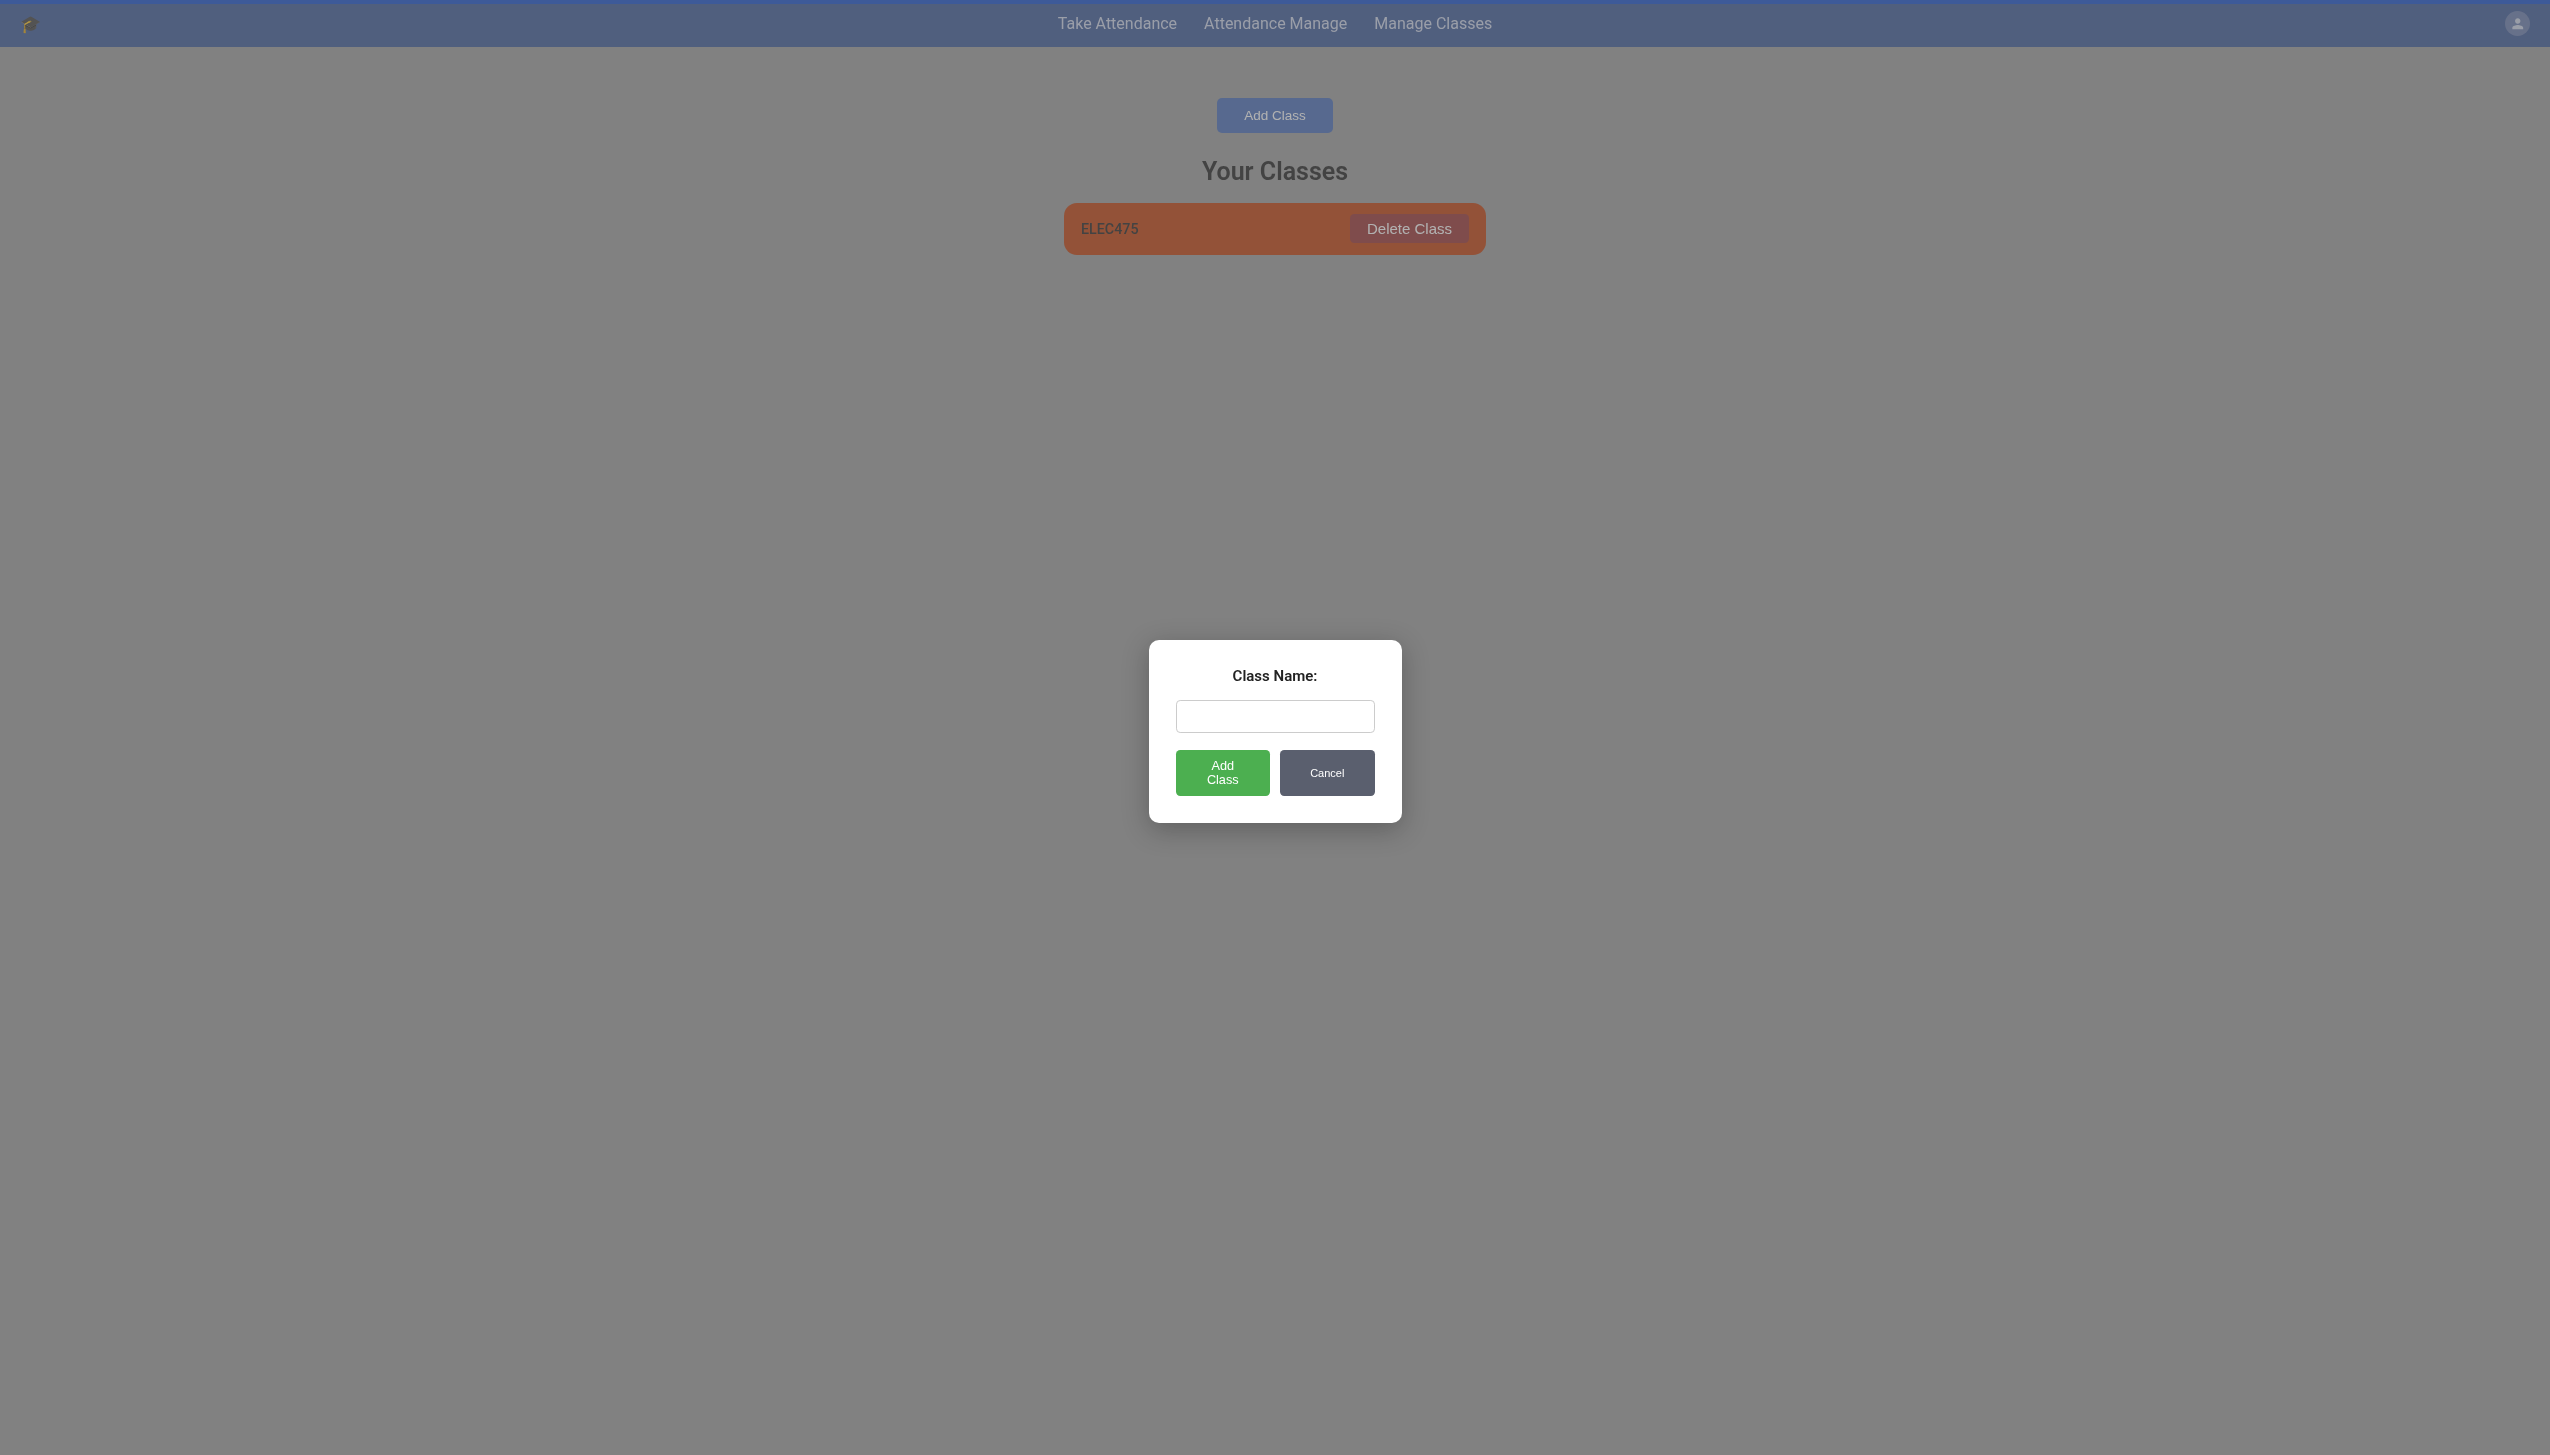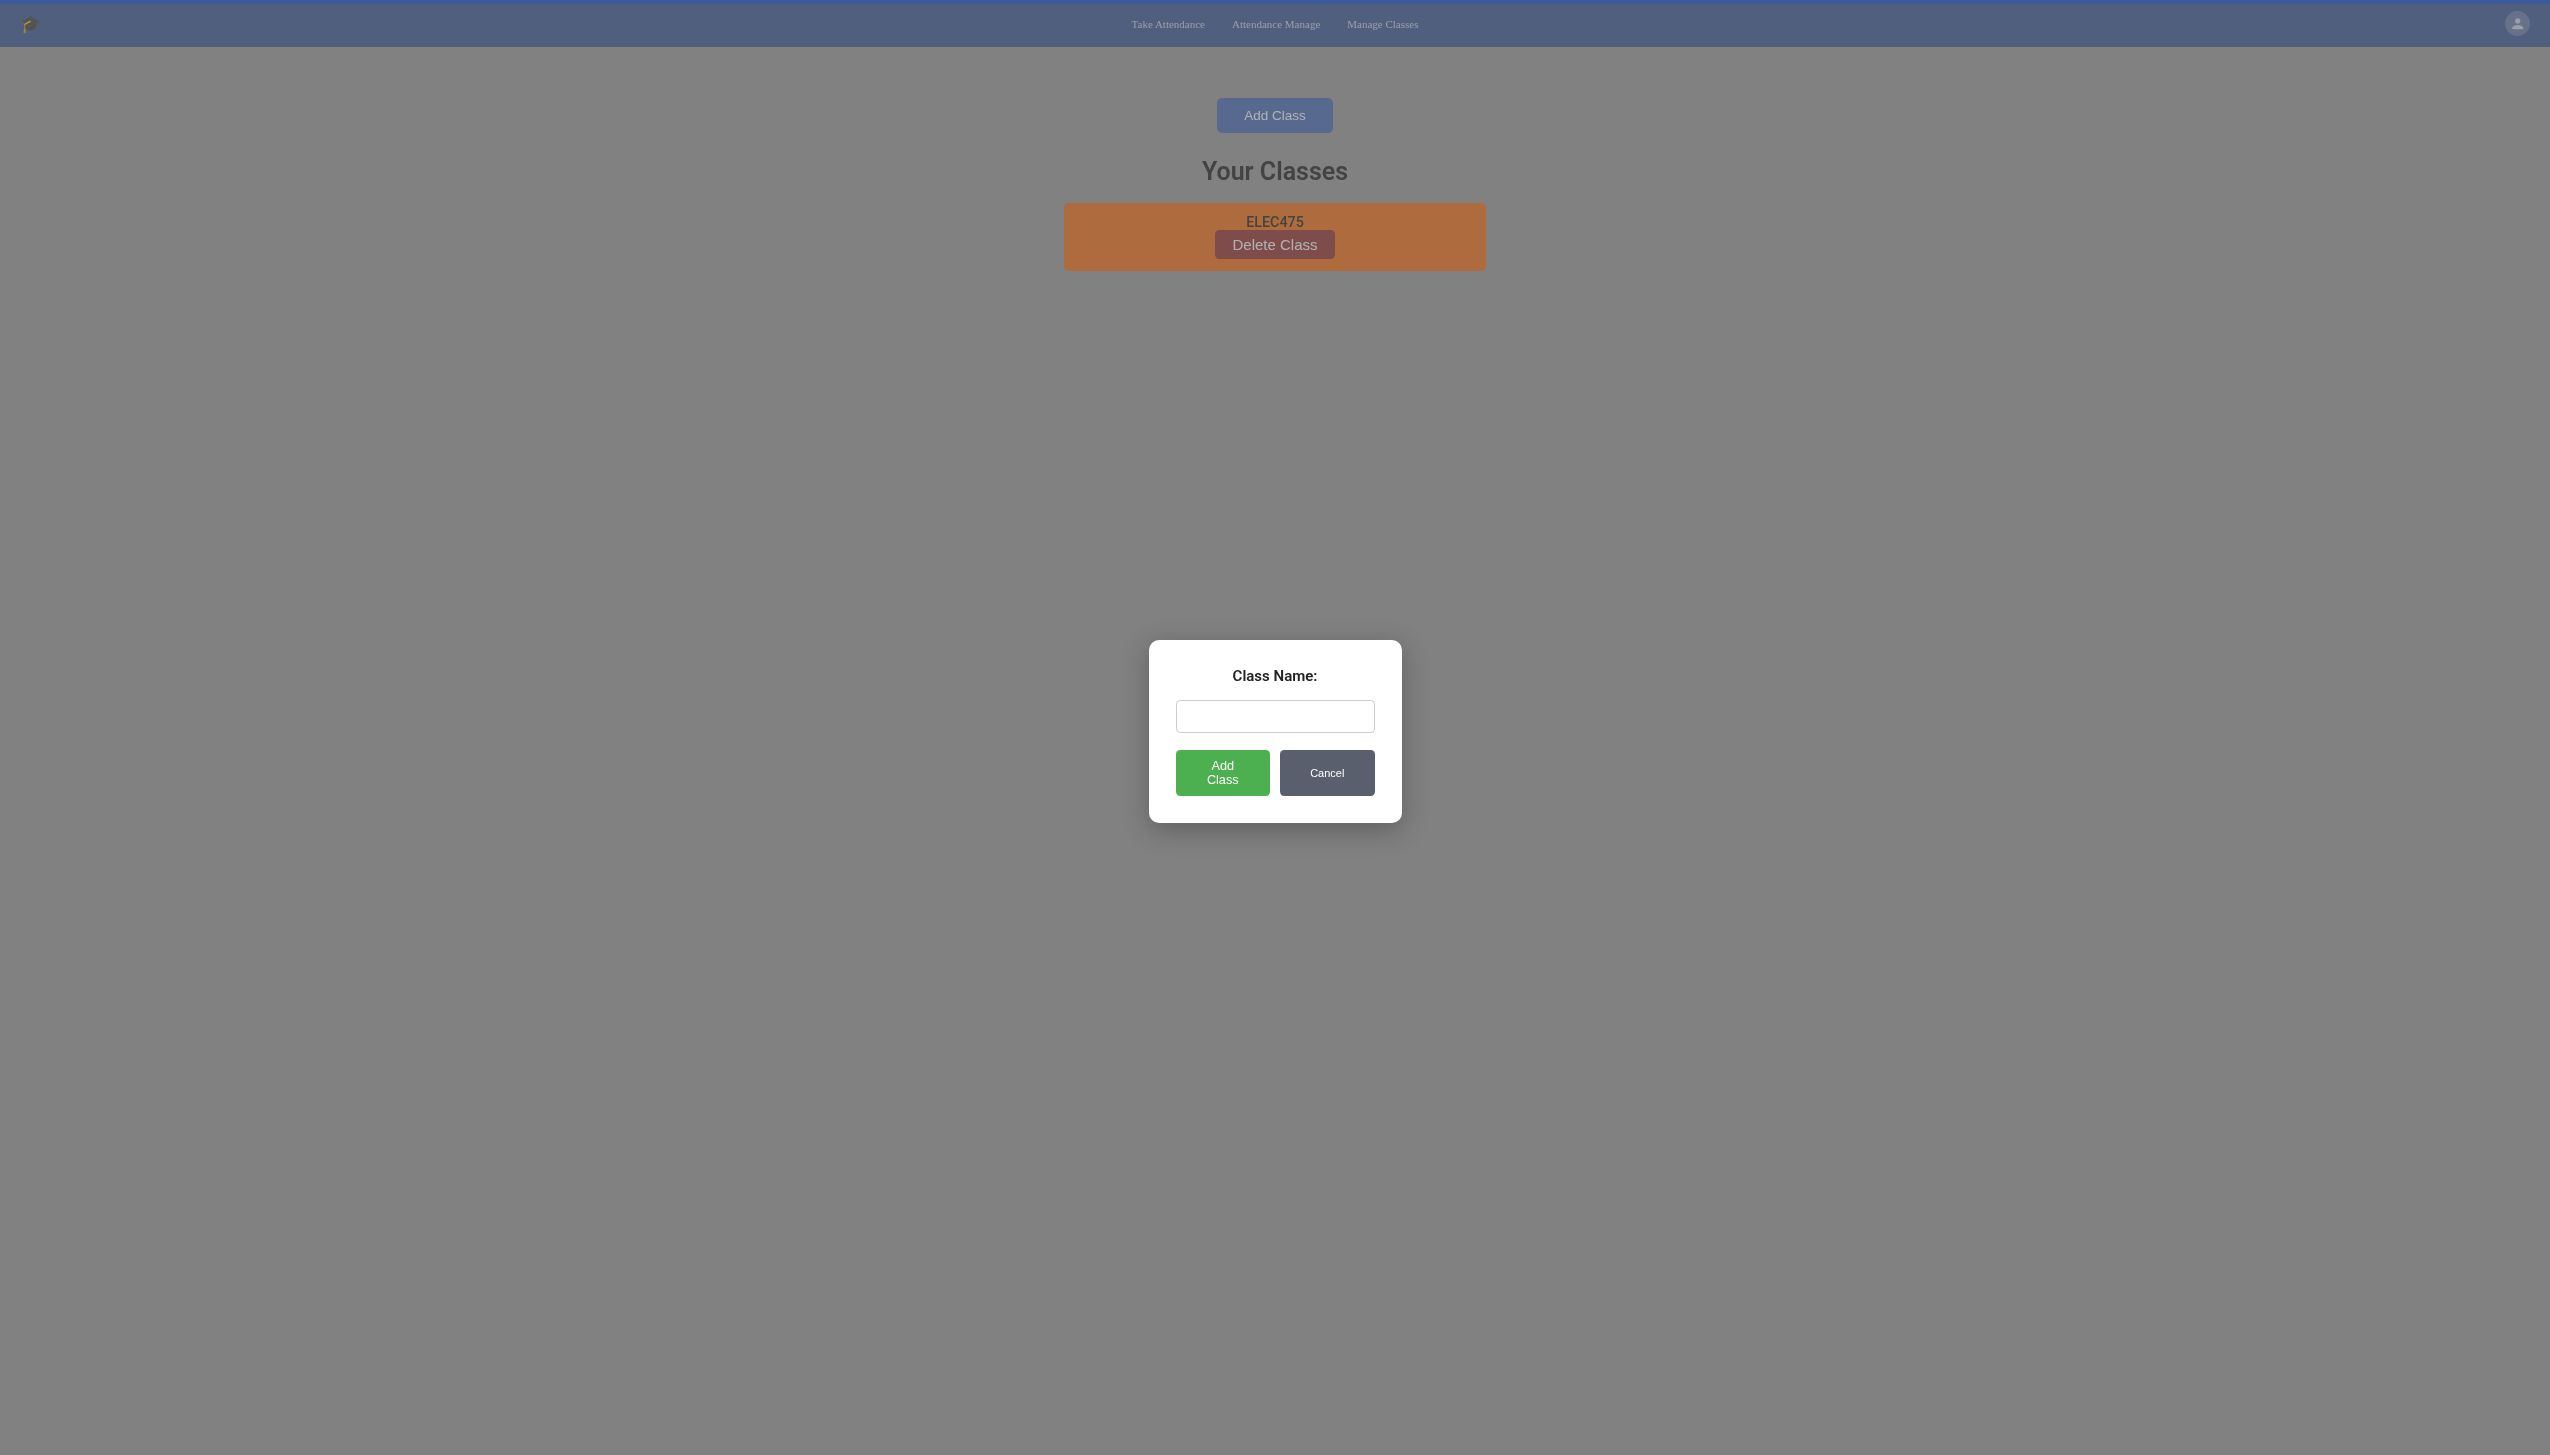--- a/index.html
+++ b/index.html
@@ -39,23 +39,22 @@
       display: flex;
       gap: 27px;
       position: absolute;
       left: 50%;
       transform: translateX(-50%);
     }
 
     .nav-link {
       color: #d0d8ed;
       text-decoration: none;
-      font-size: 11px;
-      cursor: pointer;
-      font-family: Liberation Serif, serif;
+      font-size: 16px;
+      cursor: pointer;
     }
 
     
     .main-content {
       display: flex;
       flex-direction: column;
       align-items: center;
       padding-top: 51px;
     }
 
@@ -76,28 +75,27 @@
       color: #222;
       margin-bottom: 17px;
     }
 
     
     .class-list {
       width: 422px;
     }
 
     .class-item {
-      background-color: #f97316;
-      border-radius: 5px;
+      background-color: #c2410c;
+      border-radius: 13px;
       display: flex;
       align-items: center;
       justify-content: space-between;
       padding: 11.8px 17px;
       margin-bottom: 10px;
-      flex-direction: column;
     }
 
     .class-name {
       font-size: 14.3px;
       font-weight: 500;
       color: #222;
     }
 
     .delete-class-btn {
       background-color: #9b3535;

